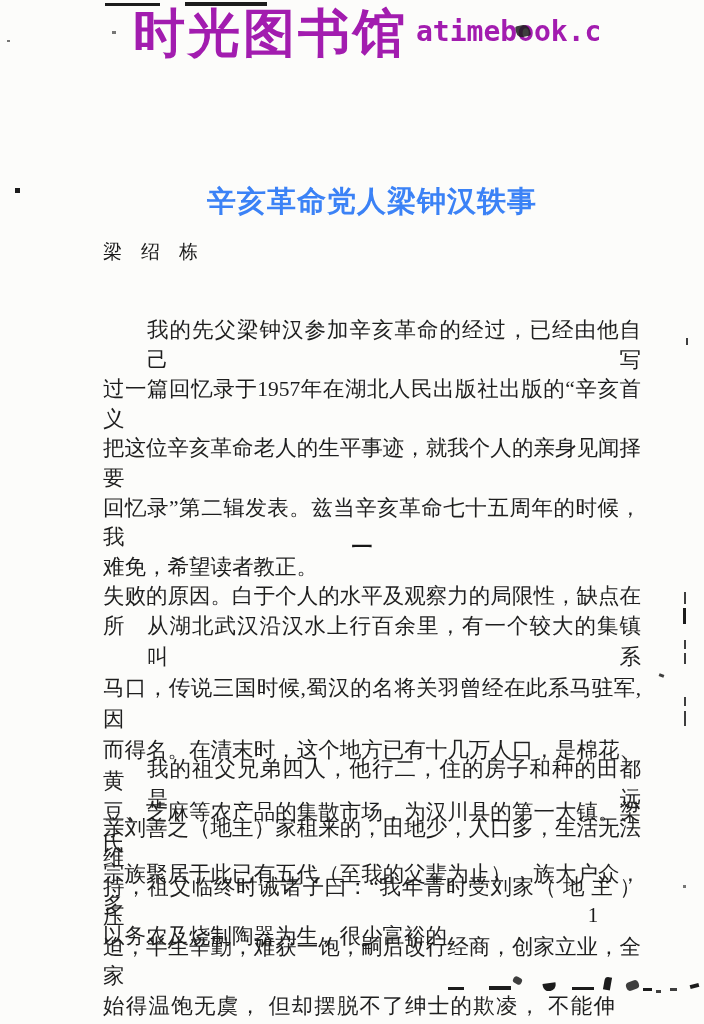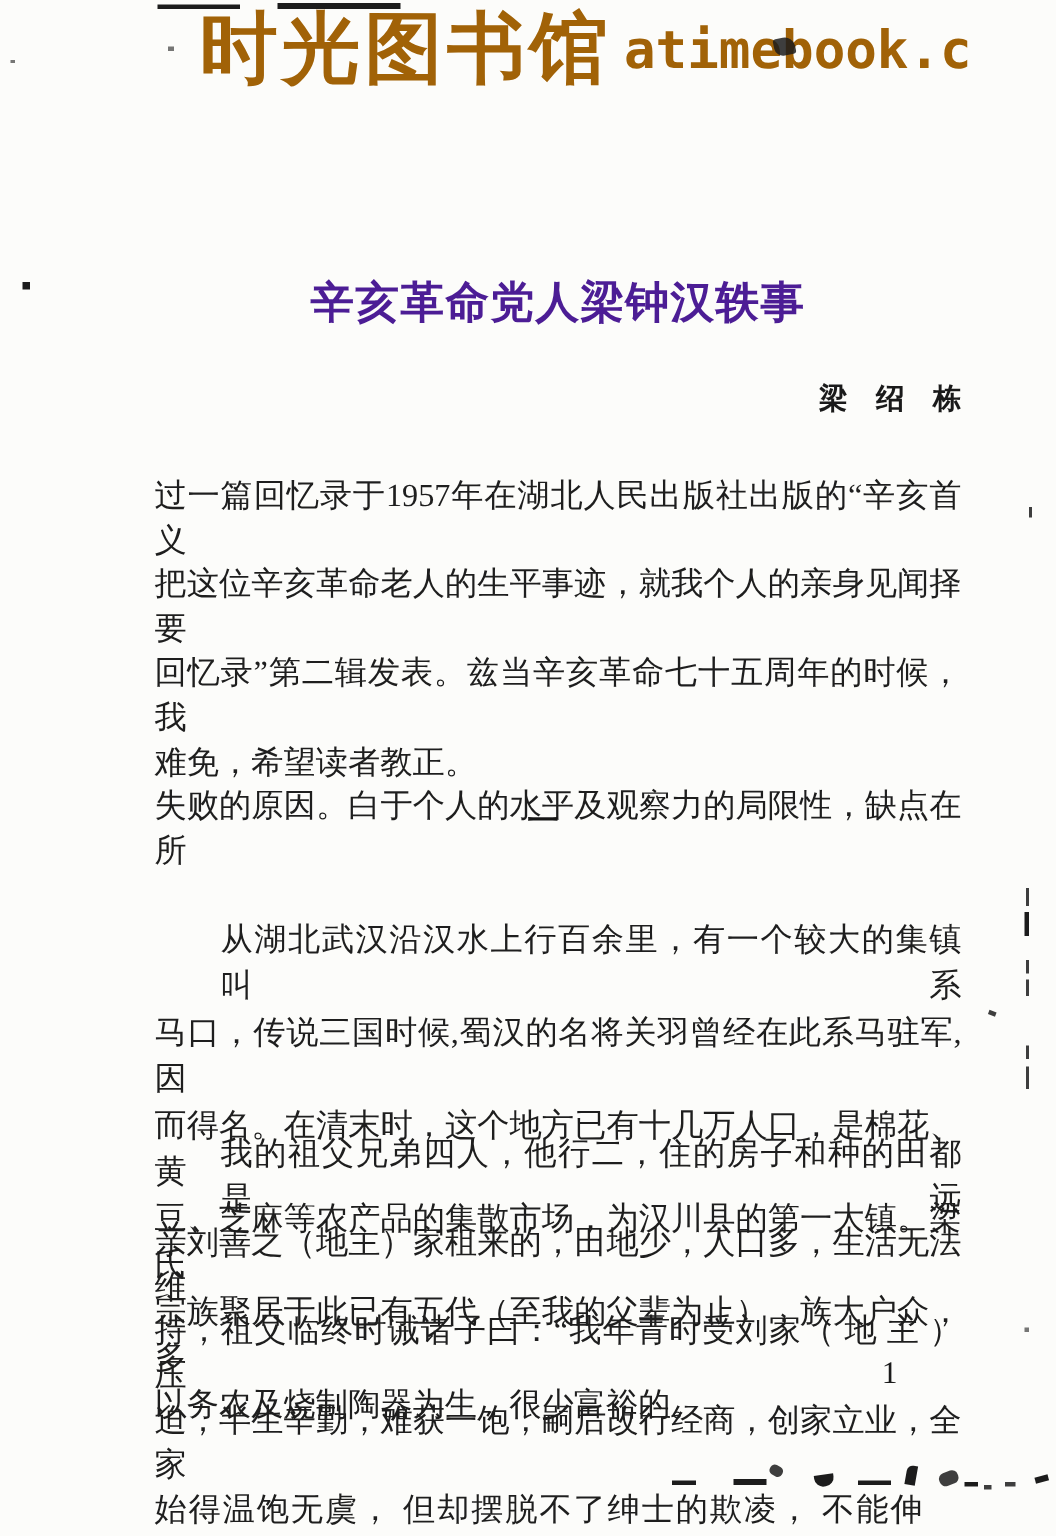--- a/index.html
+++ b/index.html
@@ -3,39 +3,39 @@
 <meta charset="utf-8">
 <style>
   html,body{margin:0;padding:0;background:#e8e8e8;}
   .page{
     position:relative;width:704px;height:1024px;margin:0 auto;
     background:#fcfcfa;overflow:hidden;
     font-family:"Liberation Serif","DejaVu Serif",serif;color:#1e1e1e;
   }
   
   .watermark{
-    position:absolute;left:133px;top:4px;display:flex;align-items:flex-end;
-    white-space:nowrap;color:#a16207;
+    position:absolute;left:133px;top:4px;display:flex;align-items:flex-start;
+    white-space:nowrap;color:#a21caf;
   }
   .wm-cn{
     font-family:"Liberation Sans","DejaVu Sans",sans-serif;font-weight:bold;
     font-size:52px;line-height:58px;letter-spacing:3px;
   }
   .wm-latin{
     font-family:"DejaVu Sans Mono",monospace;font-weight:bold;
-    font-size:35px;line-height:55px;margin-left:8px;letter-spacing:0;
+    font-size:28px;line-height:55px;margin-left:8px;letter-spacing:0;
   }
   
   .title{
     position:absolute;left:103px;top:182px;width:538px;margin:0;
-    text-align:center;font-size:29px;font-weight:bold;letter-spacing:1px;color:#4c1d95;
+    text-align:center;font-size:29px;font-weight:bold;letter-spacing:1px;color:#3b82f6;
   }
   .author{
-    position:absolute;left:103px;top:253px;width:538px;
-    text-align:right;font-size:19px;font-weight:bold;color:#1a1a1a;
+    position:absolute;left:103px;top:239px;width:538px;
+    text-align:left;font-size:19px;font-weight:normal;color:#1a1a1a;
   }
   .para{position:absolute;left:103px;width:538px;font-size:21.5px;}
   .p1{top:316px;line-height:29.6px;}
   .p2{top:575px;line-height:31px;margin-top:36px;}
   .p3{top:755px;line-height:29.6px;}
   .ln{white-space:nowrap;}
   .full{
     white-space:normal;text-align:justify;text-align-last:justify;
     -moz-text-align-last:justify;overflow:hidden;
   }
@@ -61,20 +61,21 @@
 
   <div class="watermark">
     <span class="wm-cn">时光图书馆</span>
     <span class="wm-latin">atimebook.c</span>
   </div>
 
   <h1 class="title">辛亥革命党人梁钟汉轶事</h1>
   <div class="author">梁　绍　栋</div>
 
   <div class="para p1">
+    <div class="ln full ind">我的先父梁钟汉参加辛亥革命的经过，已经由他自己写</div>
     <div class="ln full">过一篇回忆录于1957年在湖北人民出版社出版的“辛亥首义</div>
     <div class="ln full">把这位辛亥革命老人的生平事迹，就我个人的亲身见闻择要</div>
     <div class="ln full">回忆录”第二辑发表。兹当辛亥革命七十五周年的时候，我</div>
     <div class="ln">难免，希望读者教正。</div>
     <div class="ln full">失败的原因。白于个人的水平及观察力的局限性，缺点在所</div>
   </div>
 
   <div class="divider">一</div>
 
   <div class="para p2">

